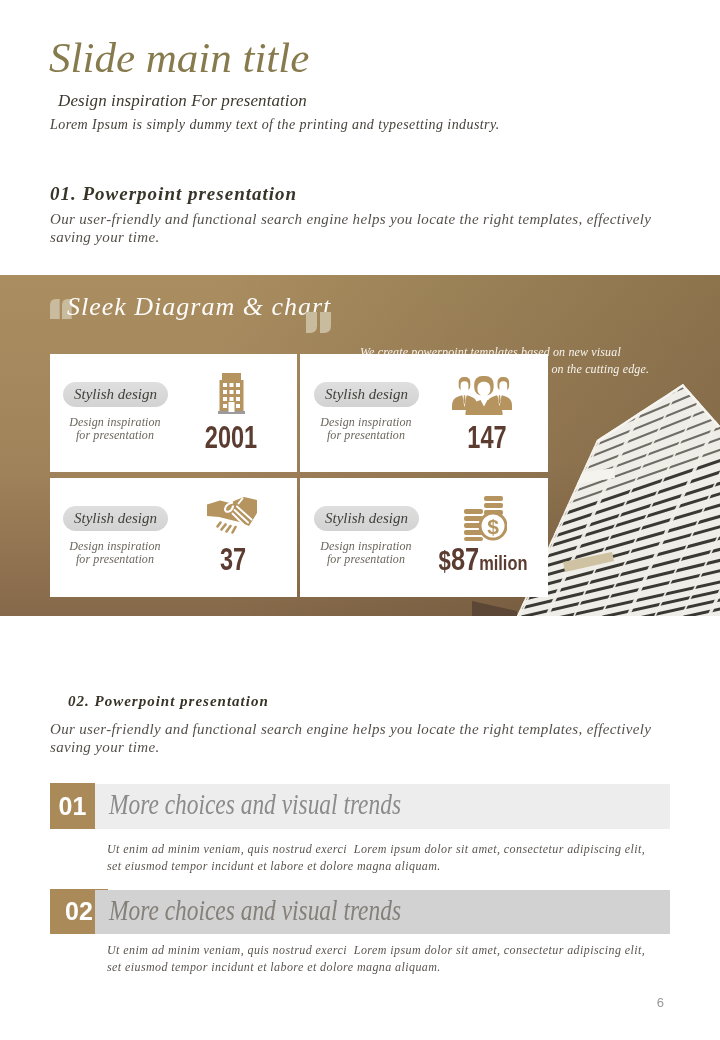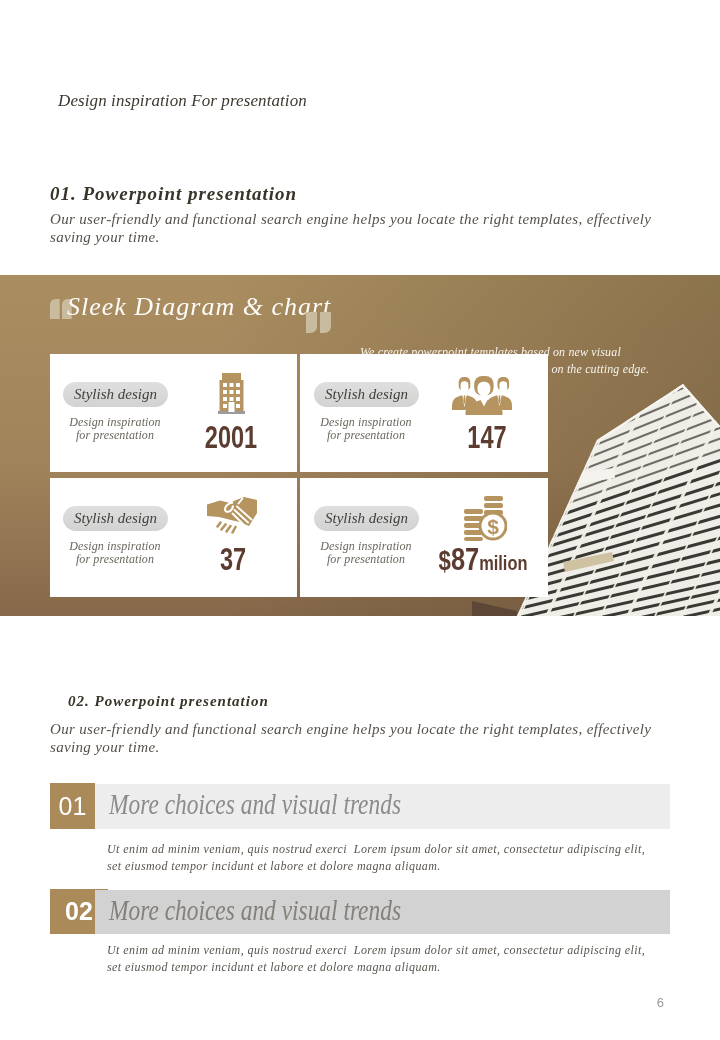--- a/index.html
+++ b/index.html
@@ -5,23 +5,25 @@
   html,body{margin:0;padding:0;}
   body{width:720px;height:1040px;background:#ffffff;font-family:"Liberation Serif",serif;}
   .page{position:relative;width:720px;height:1040px;overflow:hidden;background:#ffffff;}
   .abs{position:absolute;}
   .it{font-style:italic;}
 </style>
 </head>
 <body>
 <div class="page">
 
+  <div class="abs it" style="left:49px;top:33px;font-size:43px;color:#877a4d;">Slide main title</div>
 
   <div class="abs it" style="left:58px;top:91px;font-size:17px;letter-spacing:0.1px;color:#3d392f;">Design inspiration For presentation</div>
 
+  <div class="abs it" style="left:50px;top:117px;font-size:14px;letter-spacing:0.42px;color:#46413a;">Lorem Ipsum is simply dummy text of the printing and typesetting industry.</div>
 
   <div class="abs it" style="left:50px;top:183px;font-size:19px;font-weight:bold;letter-spacing:1px;color:#393428;font-style:italic;">01. Powerpoint presentation</div>
 
   <div class="abs it" style="left:50px;top:210px;width:680px;font-size:15px;letter-spacing:0.34px;line-height:18px;color:#55504a;">Our user-friendly and functional search engine helps you locate the right templates, effectively<br>saving your time.</div>
 
   <div class="abs" style="left:0;top:275px;width:720px;height:341px;background:linear-gradient(90deg, rgba(20,10,0,0) 30%, rgba(20,10,0,0.2) 100%), linear-gradient(180deg,#aa8e60 0%,#a1835b 55%,#86694a 100%);">
 
     <svg class="abs" style="left:0;top:0;" width="720" height="341" viewBox="0 0 720 341">
       <defs>
         <clipPath id="bldg">
@@ -223,21 +225,21 @@
 
       <div class="abs" style="left:83px;top:67px;width:200px;text-align:center;color:#5c3c30;font-family:'Liberation Sans',sans-serif;font-weight:bold;line-height:30px;transform:scaleX(0.82);transform-origin:100px 0;white-space:nowrap;"><span style="font-size:27px;">$</span><span style="font-size:31px;">87</span><span style="font-size:20px;">milion</span></div>
     </div>
 
   </div>
 
   <div class="abs it" style="left:68px;top:693px;font-size:15px;font-weight:bold;letter-spacing:1px;color:#393428;">02. Powerpoint presentation</div>
 
   <div class="abs it" style="left:50px;top:720px;width:680px;font-size:15px;letter-spacing:0.34px;line-height:18px;color:#55504a;">Our user-friendly and functional search engine helps you locate the right templates, effectively<br>saving your time.</div>
 
-  <div class="abs" style="left:50px;top:783px;width:45px;height:46px;background:#ab8a5a;color:#ffffff;font-family:'Liberation Sans',sans-serif;font-weight:normal;font-size:25px;text-align:center;line-height:46px;">01</div>
+  <div class="abs" style="left:50px;top:783px;width:45px;height:46px;background:#ab8a5a;color:#ffffff;font-family:'Liberation Sans',sans-serif;font-weight:bold;font-size:25px;text-align:center;line-height:46px;">01</div>
 
   <div class="abs it" style="left:95px;top:784px;width:575px;height:45px;background:#ededed;color:#8b8b8b;font-size:30px;line-height:40px;"><span style="display:inline-block;transform:scaleX(0.78);transform-origin:0 50%;margin-left:14px;">More choices and visual trends</span></div>
 
   <div class="abs it" style="left:107px;top:841px;width:560px;font-size:12px;letter-spacing:0.42px;line-height:16.5px;color:#5a554e;">Ut enim ad minim veniam, quis nostrud exerci&nbsp; Lorem ipsum dolor sit amet, consectetur adipiscing elit,<br>set eiusmod tempor incidunt et labore et dolore magna aliquam.</div>
 
   <div class="abs" style="left:50px;top:889px;width:58px;height:45px;background:#ab8a5a;color:#ffffff;font-family:'Liberation Sans',sans-serif;font-weight:bold;font-size:25px;text-align:center;line-height:45px;">02</div>
 
   <div class="abs it" style="left:95px;top:890px;width:575px;height:44px;background:#d2d2d2;color:#84807a;font-size:30px;line-height:40px;"><span style="display:inline-block;transform:scaleX(0.78);transform-origin:0 50%;margin-left:14px;">More choices and visual trends</span></div>
 
   <div class="abs it" style="left:107px;top:942px;width:560px;font-size:12px;letter-spacing:0.42px;line-height:16.5px;color:#5a554e;">Ut enim ad minim veniam, quis nostrud exerci&nbsp; Lorem ipsum dolor sit amet, consectetur adipiscing elit,<br>set eiusmod tempor incidunt et labore et dolore magna aliquam.</div>

